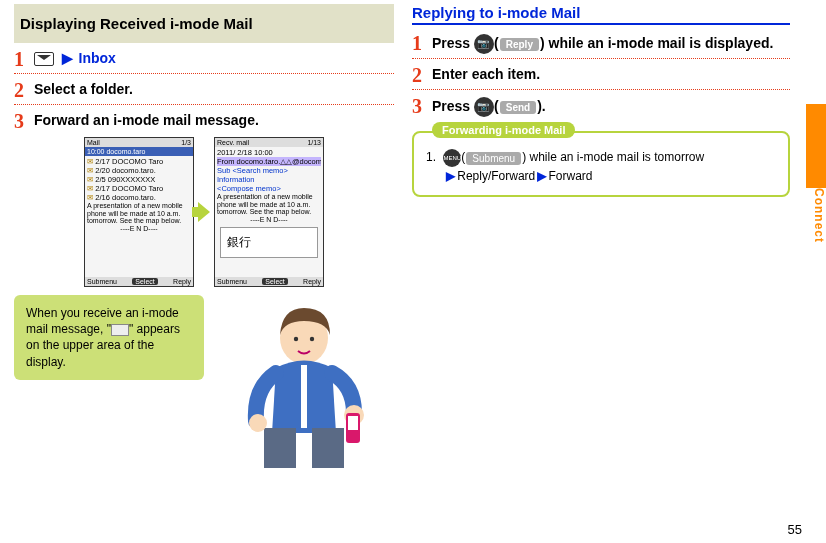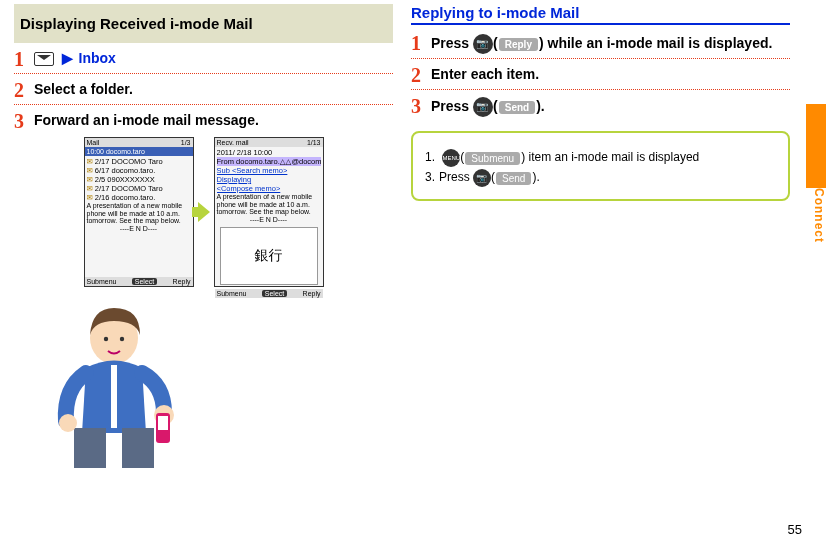--- a/index.html
+++ b/index.html
@@ -30,22 +30,22 @@
     .ps-title-row { background: #3a5fb5; color: #fff; padding: 1px 2px; font-size: 7px; }
     .ps-list { flex: 1; padding: 1px 2px; }
     .ps-row { display: flex; gap: 2px; white-space: nowrap; overflow: hidden; }
     .ps-row .env { color: #b08000; }
     .ps-body-text { font-size: 7px; line-height: 1.1; }
     .ps-end { text-align: center; }
     .ps-soft { background: #ddd; padding: 1px 2px; display: flex; justify-content: space-between; font-size: 7px; }
     .ps-soft .mid { background: #333; color: #fff; padding: 0 3px; border-radius: 2px; }
     .screen-arrow { width: 0; height: 0; border-left: 12px solid #b7d43d; border-top: 10px solid transparent; border-bottom: 10px solid transparent; margin: 0 2px; position: relative; }
     .screen-arrow::before { content: ''; position: absolute; left: -18px; top: -5px; width: 6px; height: 10px; background: #b7d43d; }
-    .ps-link { color: #0033cc; text-decoration: underline; }
-    .ps-banner { background: #fff; border: 1px solid #999; margin: 3px; text-align: center; font-size: 14px; padding: 19px; }
+    .ps-link { color: #0033cc; }
+    .ps-banner { background: #fff; border: 1px solid #999; margin: 3px; text-align: left; font-size: 12px; padding: 6px; }
 
     .tip-row { display: flex; align-items: flex-start; margin-top: 8px; }
     .tip-bubble { background: #cce077; border-radius: 6px; padding: 10px 12px; font-size: 12px; width: 190px; line-height: 1.35; }
     .mail-icon-box { display: inline-block; width: 18px; height: 12px; border: 1px solid #888; background: #eee; vertical-align: middle; }
 
     .person-area { width: 190px; height: 170px; position: relative; }
     .person-svg { position: absolute; left: 0; top: -2px; }
 
     .forward-box { border: 2px solid #b7d43d; border-radius: 8px; padding: 14px 12px 10px 12px; margin-top: 14px; position: relative; font-size: 12px; }
     .forward-tab { position: absolute; top: -11px; left: 18px; background: #b7d43d; color: #fff; font-weight: bold; font-size: 11px; padding: 2px 10px; border-radius: 10px; }
@@ -93,21 +93,21 @@
             <span>1/3</span>
           </div>
         <div class="ps-title-row">10:00  docomo.taro</div>
         <div class="ps-list">
           <div class="ps-row">
               <span class="env">✉</span>
               <span>2/17  DOCOMO Taro</span>
             </div>
           <div class="ps-row">
               <span class="env">✉</span>
-              <span>6/17  docomo.taro.</span>
+              <span>2/20  docomo.taro.</span>
             </div>
           <div class="ps-row">
               <span class="env">✉</span>
               <span>2/5  090XXXXXXX</span>
             </div>
           <div class="ps-row">
               <span class="env">✉</span>
               <span>2/17  DOCOMO Taro</span>
             </div>
           <div class="ps-row">
@@ -129,38 +129,41 @@
             <span>Recv. mail</span>
             <span>1/13</span>
           </div>
         <div class="ps-list">
           <div class="ps-row">2011/ 2/18 10:00</div>
           <div class="ps-row" style="background:#c4b5fd;">From docomo.taro.△△@docom</div>
           <div class="ps-row">
               <span class="ps-link">Sub &lt;Search memo&gt;</span>
             </div>
           <div class="ps-row">
-              <span class="ps-link">Displaying</span>
+              <span class="ps-link">Information</span>
             </div>
           <div class="ps-row">
               <span class="ps-link">&lt;Compose memo&gt;</span>
             </div>
           <div class="ps-body-text">A presentation of a new mobile phone will be made at 10 a.m. tomorrow. See the map below.</div>
           <div class="ps-body-text ps-end">----E N D----</div>
           <div class="ps-banner">銀行</div>
         </div>
         <div class="ps-soft">
             <span>Submenu</span>
             <span class="mid">Select</span>
             <span>Reply</span>
           </div>
       </div>
     </div>
 
     <div class="tip-row">
+      <div class="tip-bubble">
+        <span>When you receive an i-mode mail message, "</span><span class="mail-icon-box"></span><span>" appears on the upper area of the display.</span>
+      </div>
       <div class="person-area">
         <svg class="person-svg" width="190" height="175" viewBox="0 0 190 175">
           <ellipse cx="100" cy="45" rx="24" ry="26" fill="#f9d9b8"></ellipse>
           <path d="M76 42 Q78 15 100 15 Q126 15 126 42 Q122 28 100 28 Q80 28 76 42" fill="#6b4a2f"></path>
           <circle cx="92" cy="46" r="2.2" fill="#333"></circle>
             <circle cx="108" cy="46" r="2.2" fill="#333"></circle>
           <path d="M94 58 Q100 63 106 58" stroke="#b06" stroke-width="2" fill="none"></path>
           <path d="M72 75 Q100 60 128 75 L132 140 L68 140 Z" fill="#3e6fc2"></path>
           <path d="M97 72 L97 135 L103 135 L103 72 Z" fill="#fff"></path>
           <rect x="60" y="135" width="32" height="40" fill="#5a6a85"></rect>
@@ -196,26 +199,27 @@
     <div class="dots"></div>
 
     <div class="step">
       <div class="step-num">3</div>
       <div class="step-body">
         <span>Press </span><span class="btn-circle">📷</span><span>(</span><span class="btn-label">Send</span><span>)</span><span>.</span>
       </div>
     </div>
 
     <div class="forward-box">
+      <div class="forward-tab">Forwarding i-mode Mail</div>
       <div class="fwd-line">
         <span class="fwd-n">1.</span>
-        <span class="btn-circle small" style="font-size:6px;">MENU</span><span>(</span><span class="btn-label">Submenu</span><span>)</span><span> item an i-mode mail is displayed</span>
-      </div>
-      <div class="fwd-line">
-        <span class="fwd-n">3.</span><span>Press </span><span class="btn-circle small">📷</span><span>(</span><span class="btn-label">Send</span><span>)</span><span>.</span>
+        <span class="btn-circle small" style="font-size:6px;">MENU</span><span>(</span><span class="btn-label">Submenu</span><span>)</span><span> while an i-mode mail is tomorrow</span>
+      </div>
+      <div class="fwd-line" style="padding-left:18px;">
+        <span class="arrow-sep">▶</span><span>Reply/Forward</span><span class="arrow-sep">▶</span><span>Forward</span>
       </div>
     </div>
   </div>
 </div>
 
 <div class="side-tab"></div>
 <div class="side-tab-text">Connect</div>
 <div class="pagenum">55</div>
 
 </body></html>

